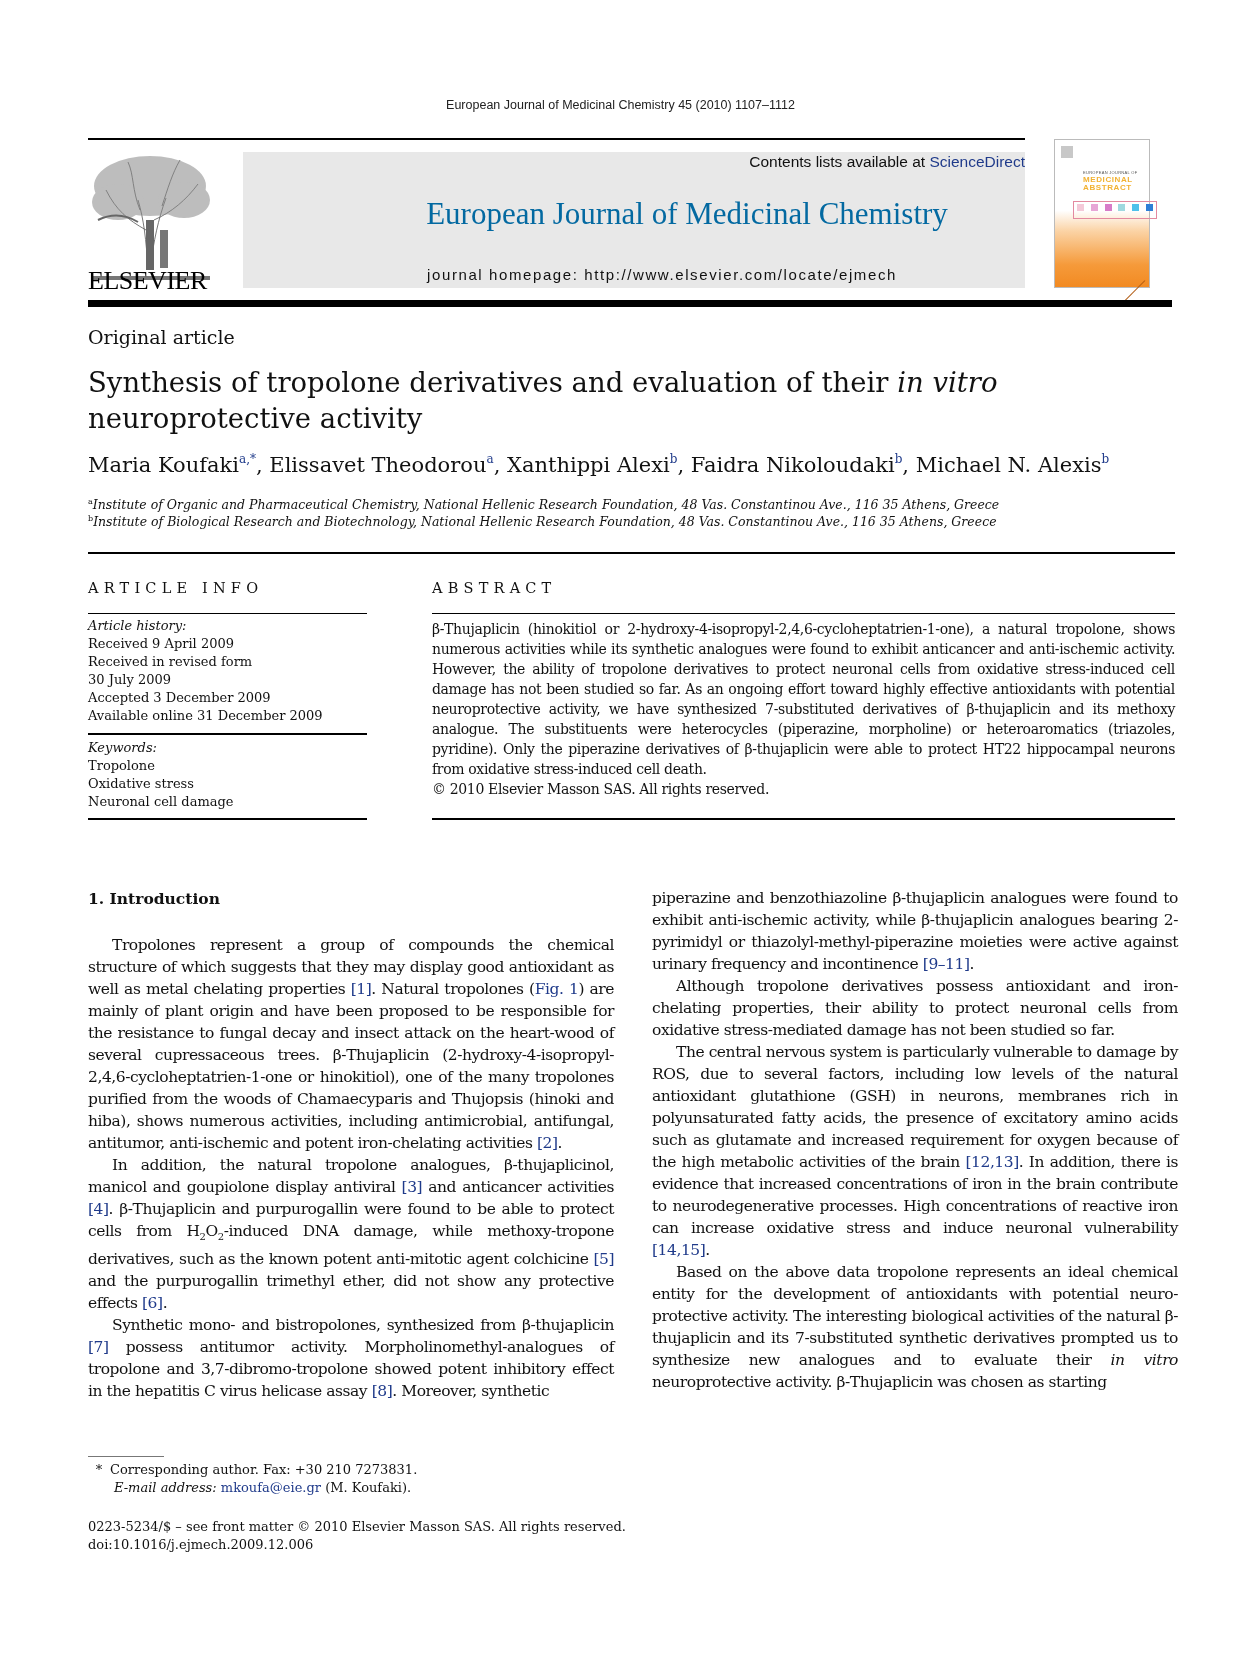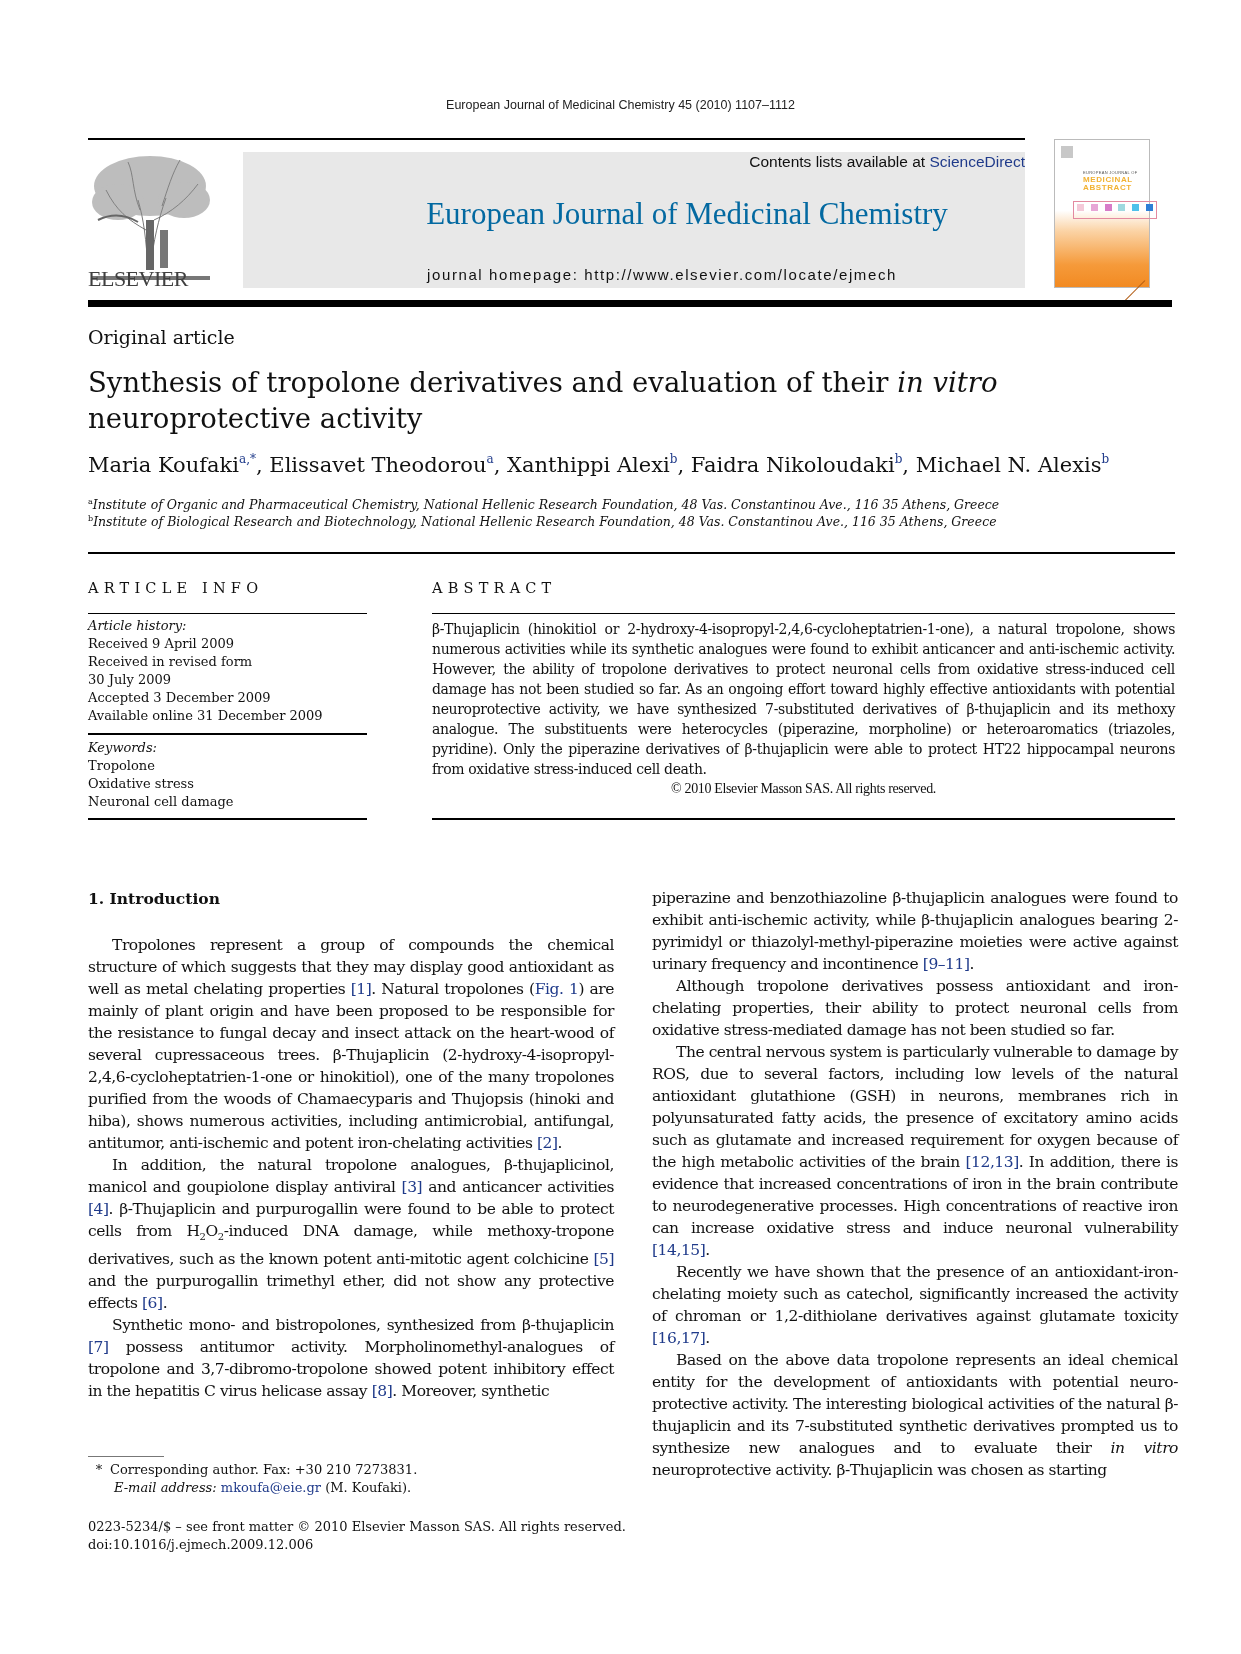--- a/index.html
+++ b/index.html
@@ -7,21 +7,21 @@
          font-family: "DejaVu Serif", "Liberation Serif", serif; color: #111; }
   .abs { position: absolute; }
   a, .link { color: #1f3a8a; text-decoration: none; }
 
   
   .running-head { left: 0; width: 1241px; top: 98px; text-align: center;
     font-family: "Liberation Sans", sans-serif; font-size: 12.5px; color: #222; }
   .top-rule { left: 88px; top: 138px; width: 937px; height: 2px; background: #000; }
   .logo { left: 88px; top: 150px; width: 126px; height: 142px; }
   .logo-word { left: 88px; top: 266px; width: 130px; font-family: "Liberation Serif", serif;
-    font-size: 22px; color: #404040; letter-spacing: -0.5px; }
+    font-size: 26px; color: #000000; letter-spacing: -0.5px; }
   .gray-box { left: 243px; top: 152px; width: 782px; height: 136px; background: #e8e8e8; }
   .contents-line { left: 243px; top: 153px; width: 782px; text-align: right;
     font-family: "Liberation Sans", sans-serif; font-size: 15.5px; color: #111; }
   .journal-name { left: 243px; top: 196px; width: 888px; text-align: center;
     font-family: "Liberation Serif", serif; font-size: 31px; color: #0369a1; }
   .homepage { left: 243px; top: 266px; width: 838px; text-align: center;
     font-family: "Liberation Sans", sans-serif; font-size: 15px; letter-spacing: 1.6px; color: #111; }
   .cover { left: 1054px; top: 139px; width: 96px; height: 149px; border: 1px solid #bbb;
     background: linear-gradient(to bottom, #ffffff 0%, #ffffff 48%, #fbd3a5 62%, #f59a3a 85%, #f28a22 100%); box-sizing: border-box; }
   .cover-logo { left: 6px; top: 6px; width: 12px; height: 12px; background: #c8c8c8; }
@@ -48,21 +48,21 @@
   .info-cap { left: 88px; top: 580px; }
   .abs-cap { left: 432px; top: 580px; }
   .info-rule { left: 88px; width: 279px; height: 1px; background: #000; }
   .info-rule.thick { height: 2px; }
   .info-text { left: 88px; font-size: 13px; line-height: 18px; font-family: "DejaVu Serif", serif; }
   .info-text i { font-style: italic; }
   .abs-rule { left: 432px; width: 743px; height: 1px; background: #000; }
   .abs-rule.thick { height: 2px; }
   .abstract { left: 432px; top: 619px; width: 743px; font-size: 14px; line-height: 20px;
     text-align: justify; font-family: "DejaVu Serif", serif; letter-spacing: -0.35px; }
-  .abstract .copy { text-align: center; display: block; font-family: Liberation Serif, serif; }
+  .abstract .copy { text-align: left; display: block; }
 
   
   .col { width: 526px; font-size: 15.5px; line-height: 22px; text-align: justify;
     font-family: "DejaVu Serif", serif; letter-spacing: -0.45px; }
   .col p { margin: 0; text-indent: 24px; }
   .col p.noind { text-indent: 0; }
   .col-left { left: 88px; top: 934px; }
   .col-right { left: 652px; top: 887px; }
   .sec-head { left: 88px; top: 889px; font-size: 15.5px; font-weight: bold; font-family: "DejaVu Serif", serif; }
   .fn-rule { left: 88px; top: 1456px; width: 76px; height: 1px; background: #777; }
@@ -162,21 +162,20 @@
 <div class="abs col col-left">
   <p><span>Tropolones represent a group of compounds the chemical structure of which suggests that they may display good antioxidant as well as metal chelating properties </span><a class="link">[1]</a><span>. Natural tropolones (</span><a class="link">Fig. 1</a><span>) are mainly of plant origin and have been proposed to be responsible for the resistance to fungal decay and insect attack on the heart-wood of several cupressaceous trees. β-Thujaplicin (2-hydroxy-4-isopropyl-2,4,6-cycloheptatrien-1-one or hinokitiol), one of the many tropolones purified from the woods of Chamaecyparis and Thujopsis (hinoki and hiba), shows numerous activities, including antimicrobial, antifungal, antitumor, anti-ischemic and potent iron-chelating activities </span><a class="link">[2]</a><span>.</span></p>
   <p><span>In addition, the natural tropolone analogues, β-thujaplicinol, manicol and goupiolone display antiviral </span><a class="link">[3]</a><span> and anticancer activities </span><a class="link">[4]</a><span>. β-Thujaplicin and purpurogallin were found to be able to protect cells from H</span><sub>2</sub><span>O</span><sub>2</sub><span>-induced DNA damage, while methoxy-tropone derivatives, such as the known potent anti-mitotic agent colchicine </span><a class="link">[5]</a><span> and the purpurogallin trimethyl ether, did not show any protective effects </span><a class="link">[6]</a><span>.</span></p>
   <p><span>Synthetic mono- and bistropolones, synthesized from β-thujaplicin </span><a class="link">[7]</a><span> possess antitumor activity. Morpholinomethyl-analogues of tropolone and 3,7-dibromo-tropolone showed potent inhibitory effect in the hepatitis C virus helicase assay </span><a class="link">[8]</a><span>. Moreover, synthetic</span></p>
 </div>
 
 <div class="abs col col-right">
   <p class="noind"><span>piperazine and benzothiazoline β-thujaplicin analogues were found to exhibit anti-ischemic activity, while β-thujaplicin analogues bearing 2-pyrimidyl or thiazolyl-methyl-piperazine moieties were active against urinary frequency and incontinence </span><a class="link">[9–11]</a><span>.</span></p>
   <p>Although tropolone derivatives possess antioxidant and iron-chelating properties, their ability to protect neuronal cells from oxidative stress-mediated damage has not been studied so far.</p>
   <p><span>The central nervous system is particularly vulnerable to damage by ROS, due to several factors, including low levels of the natural antioxidant glutathione (GSH) in neurons, membranes rich in polyunsaturated fatty acids, the presence of excitatory amino acids such as glutamate and increased requirement for oxygen because of the high metabolic activities of the brain </span><a class="link">[12,13]</a><span>. In addition, there is evidence that increased concentrations of iron in the brain contribute to neurodegenerative processes. High concentrations of reactive iron can increase oxidative stress and induce neuronal vulnerability </span><a class="link">[14,15]</a><span>.</span></p>
-  <p><span>Recently we have shown that the presence of an antioxidant-iron-chelating moiety such as catechol, significantly increased the activity of chroman or 1,2-dithiolane derivatives against glutamate toxicity </span><a class="link">[16,17]</a><span>.</span></p>
   <p><span>Based on the above data tropolone represents an ideal chemical entity for the development of antioxidants with potential neuro-protective activity. The interesting biological activities of the natural β-thujaplicin and its 7-substituted synthetic derivatives prompted us to synthesize new analogues and to evaluate their </span><i>in vitro</i><span> neuroprotective activity. β-Thujaplicin was chosen as starting</span></p>
 </div>
 
 <div class="abs fn-rule"></div>
 <div class="abs footnote">
   <span class="star">*</span><span>Corresponding author. Fax: +30 210 7273831.</span><br>
   <span class="indent"><i>E-mail address:</i> <a class="link">mkoufa@eie.gr</a><span> (M. Koufaki).</span></span>
 </div>
 <div class="abs issn">
   <span>0223-5234/$ – see front matter © 2010 Elsevier Masson SAS. All rights reserved.</span><br>

